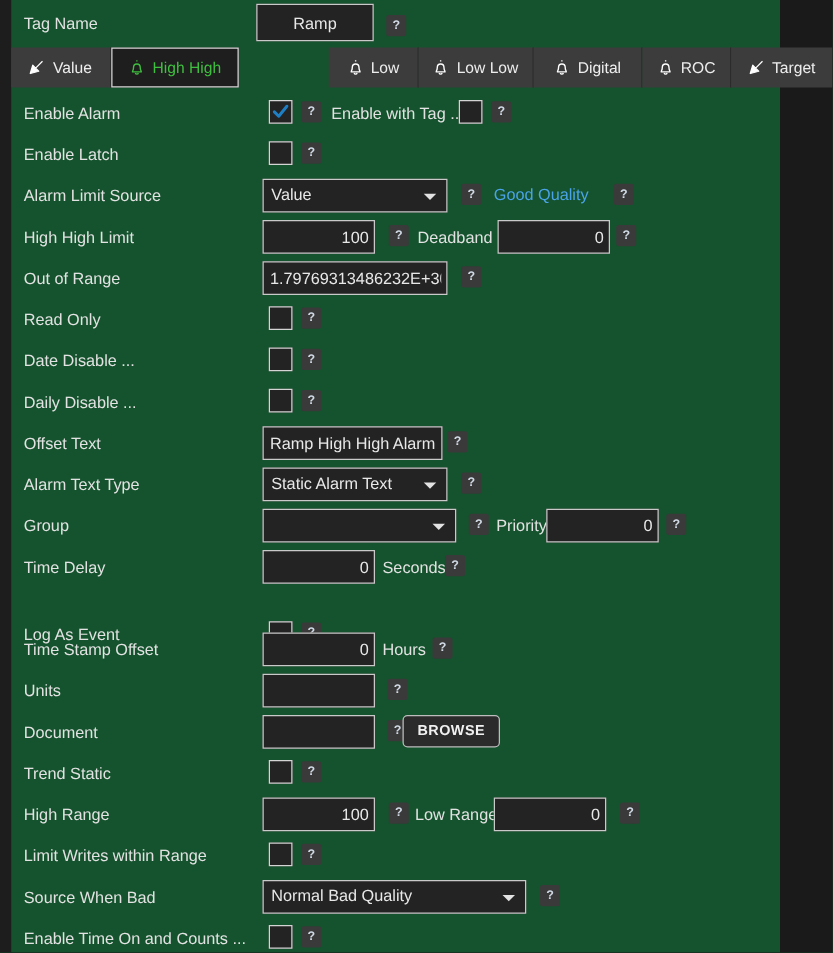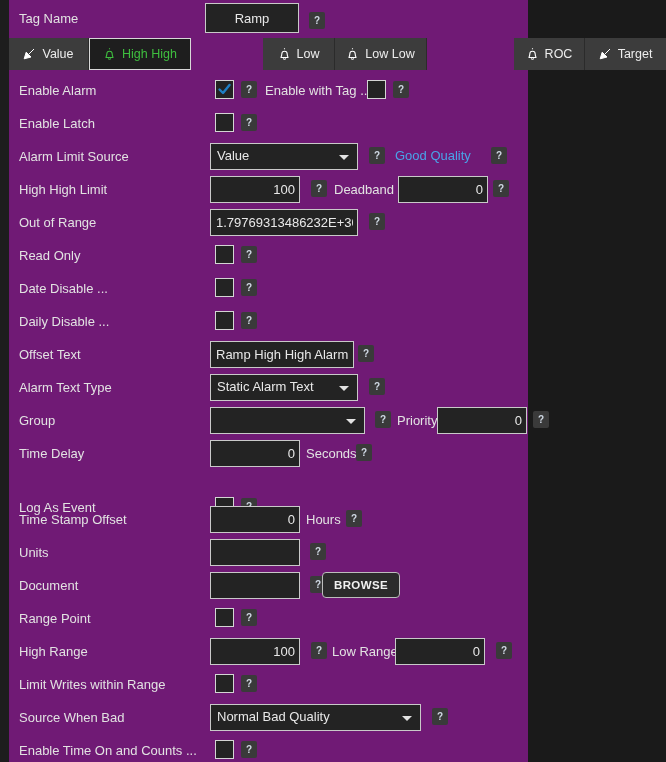--- a/index.html
+++ b/index.html
@@ -11,23 +11,23 @@
     width: 666px;
     height: 762px;
     font-family: "Liberation Sans", sans-serif;
     color: #dcdcdc;
     overflow: hidden;
     position: relative;
   }
   #app {
     position: absolute;
     left: 0; top: 0;
-    width: 528px;
+    width: 624px;
     height: 762px;
-    background: #701a75;
+    background: #14532d;
     box-sizing: border-box;
   }
   .left-strip {
     position: absolute;
     left: 0; top: 0;
     width: 9px;
     height: 762px;
     background: #1d1d1d;
   }
   .content {
@@ -243,20 +243,29 @@
       <div class="tab" style="left:326px; width:92px;">
         <span class="ticon">
           <svg width="13" height="14" viewBox="0 0 13 14">
               <path d="M6.5 1.2 v1 M3 10.5 c0-1 .8-1.3 .8-3.4 0-1.8 1-2.9 2.7-2.9 s2.7 1.1 2.7 2.9 c0 2.1 .8 2.4 .8 3.4 z" fill="none" stroke="#ffffff" stroke-width="1.1" stroke-linejoin="round"></path>
               <path d="M5.3 11.4 a1.25 1.25 0 0 0 2.4 0" fill="none" stroke="#ffffff" stroke-width="1.1"></path>
             </svg>
         </span>
         <span class="tlabel">Low Low</span>
       </div>
 
+      <div class="tab" style="left:418px; width:87px;">
+        <span class="ticon">
+          <svg width="13" height="14" viewBox="0 0 13 14">
+              <path d="M6.5 1.2 v1 M3 10.5 c0-1 .8-1.3 .8-3.4 0-1.8 1-2.9 2.7-2.9 s2.7 1.1 2.7 2.9 c0 2.1 .8 2.4 .8 3.4 z" fill="none" stroke="#ffffff" stroke-width="1.1" stroke-linejoin="round"></path>
+              <path d="M5.3 11.4 a1.25 1.25 0 0 0 2.4 0" fill="none" stroke="#ffffff" stroke-width="1.1"></path>
+            </svg>
+        </span>
+        <span class="tlabel">Digital</span>
+      </div>
 
       <div class="tab" style="left:505px; width:71px;">
         <span class="ticon">
           <svg width="13" height="14" viewBox="0 0 13 14">
               <path d="M6.5 1.2 v1 M3 10.5 c0-1 .8-1.3 .8-3.4 0-1.8 1-2.9 2.7-2.9 s2.7 1.1 2.7 2.9 c0 2.1 .8 2.4 .8 3.4 z" fill="none" stroke="#ffffff" stroke-width="1.1" stroke-linejoin="round"></path>
               <path d="M5.3 11.4 a1.25 1.25 0 0 0 2.4 0" fill="none" stroke="#ffffff" stroke-width="1.1"></path>
             </svg>
         </span>
         <span class="tlabel">ROC</span>
       </div>
@@ -388,21 +397,21 @@
     </div>
 
     <div class="row" style="top:571px;">
       <span class="lbl" style="top:7px;">Document</span>
       <input class="txt left" style="left: 201px; top: 1px; width: 90px;" value="">
       <span class="help abs" style="left:301px; top:5px;">?</span>
       <button class="btn" style="left:313px; top:1px; width:78px;">BROWSE</button>
     </div>
 
     <div class="row" style="top:607px;">
-      <span class="lbl" style="top:4px;">Range Point</span>
+      <span class="lbl" style="top:4px;">Trend Static</span>
       <span class="chk" style="left:206px; top:1px;"></span>
       <span class="help abs" style="left:232px; top:2px;">?</span>
     </div>
 
     <div class="row" style="top:637px;">
       <span class="lbl" style="top:7px;">High Range</span>
       <input class="txt" style="left: 201px; top: 1px; width: 90px;" value="100">
       <span class="help abs" style="left:302px; top:5px;">?</span>
       <span class="sublbl" style="left:323px; top:7px;">Low Range</span>
       <input class="txt" style="left: 386px; top: 1px; width: 90px;" value="0">

